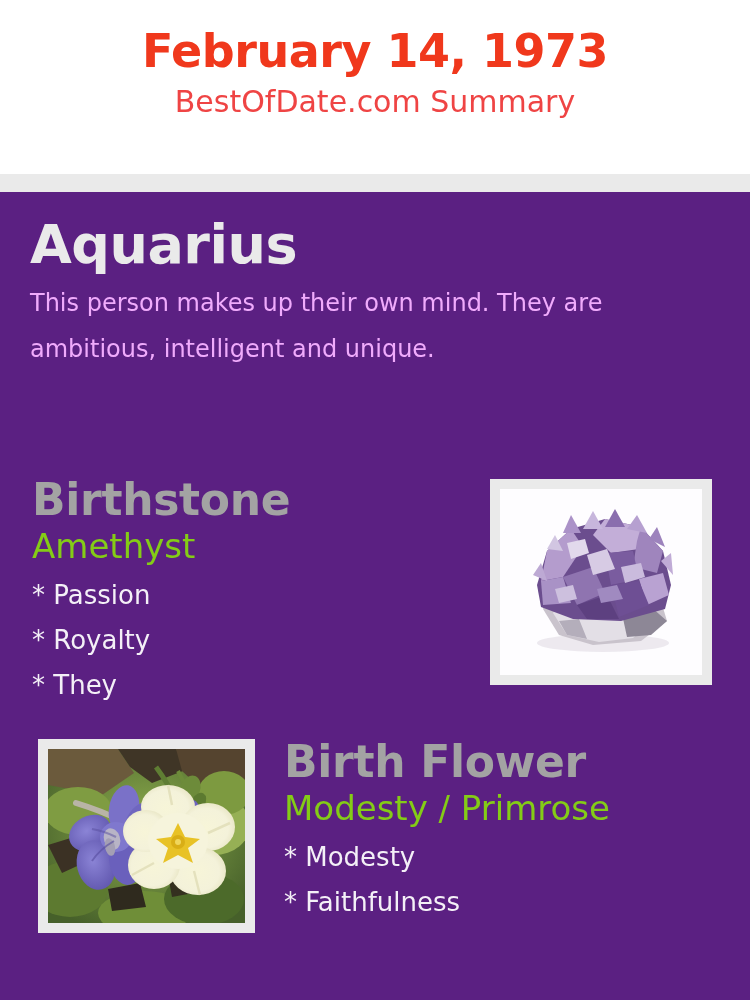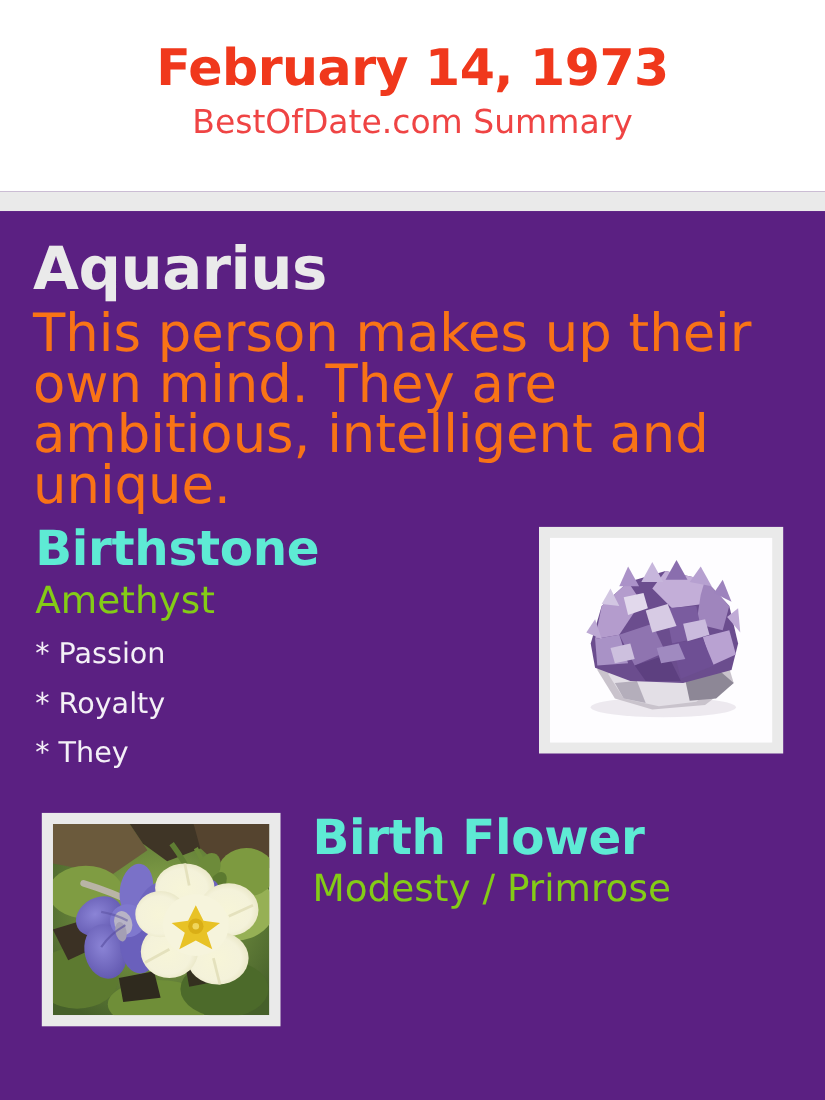--- a/index.html
+++ b/index.html
@@ -15,21 +15,21 @@
     position: relative;
   }
 
   
   .header {
     background: #ffffff;
     width: 750px;
     height: 174px;
     box-sizing: border-box;
     text-align: center;
-    padding-top: 32px;
+    padding-top: 22px;
   }
   .header-date {
     font-size: 46px;
     font-weight: bold;
     color: #f0381c;
     line-height: 58px;
     letter-spacing: -0.5px;
     white-space: nowrap;
   }
   .header-site {
@@ -69,32 +69,32 @@
     width: 680px;
   }
   .zodiac-title {
     font-size: 54px;
     font-weight: bold;
     color: #eaeaea;
     line-height: 62px;
     letter-spacing: -0.5px;
   }
   .zodiac-desc {
-    font-size: 48px;
-    color: #f97316;
+    font-size: 24px;
+    color: #f0abfc;
     line-height: 46px;
     margin-top: 4px;
     width: 660px;
   }
 
   
   .section-heading {
     font-size: 44px;
     font-weight: bold;
-    color: #5eead4;
+    color: #a3a3a3;
     line-height: 52px;
     letter-spacing: -0.3px;
   }
   .section-name {
     font-size: 34px;
     color: #84cc16;
     line-height: 42px;
     margin-top: -1px;
   }
   .trait-list {
@@ -224,20 +224,24 @@
         <path d="M46 60 L54 46 L62 62 Z" fill="#d2c6e2"></path>
         <path d="M160 72 L170 64 L172 86 Z" fill="#c0abd6"></path>
         <path d="M32 86 L40 74 L46 92 Z" fill="#bda9d4"></path>
       </svg>
     </div>
   </div>
 
   <div class="flower-text">
     <div class="section-heading">Birth Flower</div>
     <div class="section-name">Modesty / Primrose</div>
+    <ul class="trait-list">
+      <li class="trait-item">* Modesty</li>
+      <li class="trait-item">* Faithfulness</li>
+    </ul>
   </div>
 
   <div class="photo-frame photo-frame-flower">
     <div class="photo-inner">
       <svg class="flower-svg" viewBox="0 0 197 174" preserveAspectRatio="xMidYMid slice">
         <defs>
           <radialGradient id="leafg" cx="50%" cy="45%" r="65%">
             <stop offset="0%" stop-color="#8fae4e"></stop>
             <stop offset="100%" stop-color="#46602a"></stop>
           </radialGradient>

